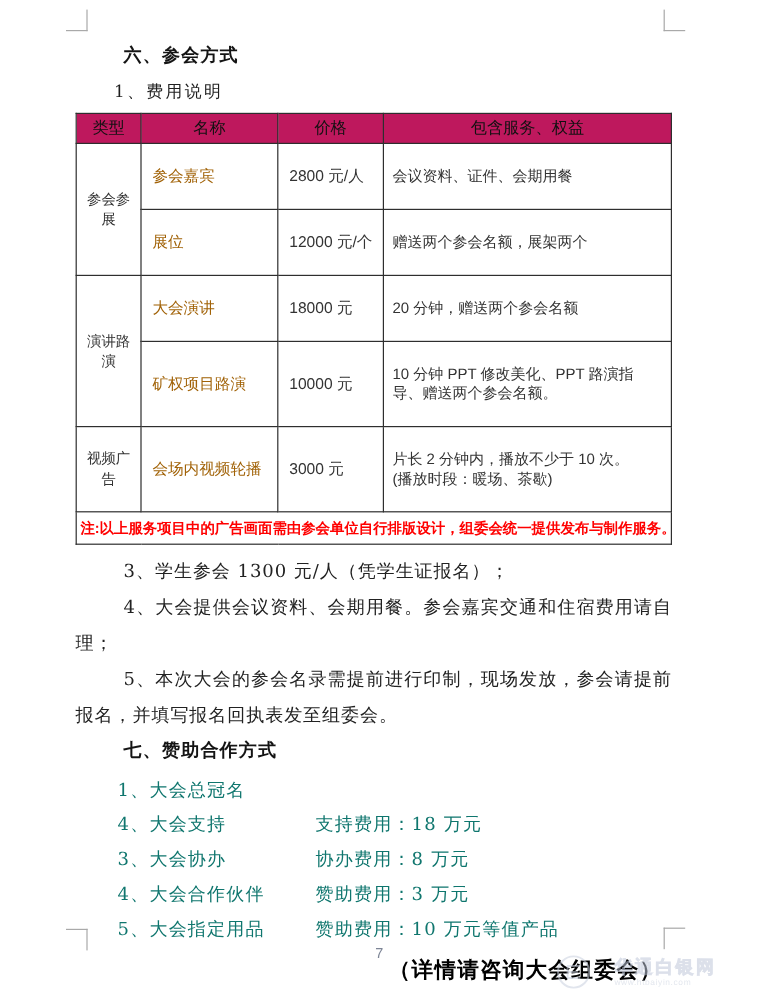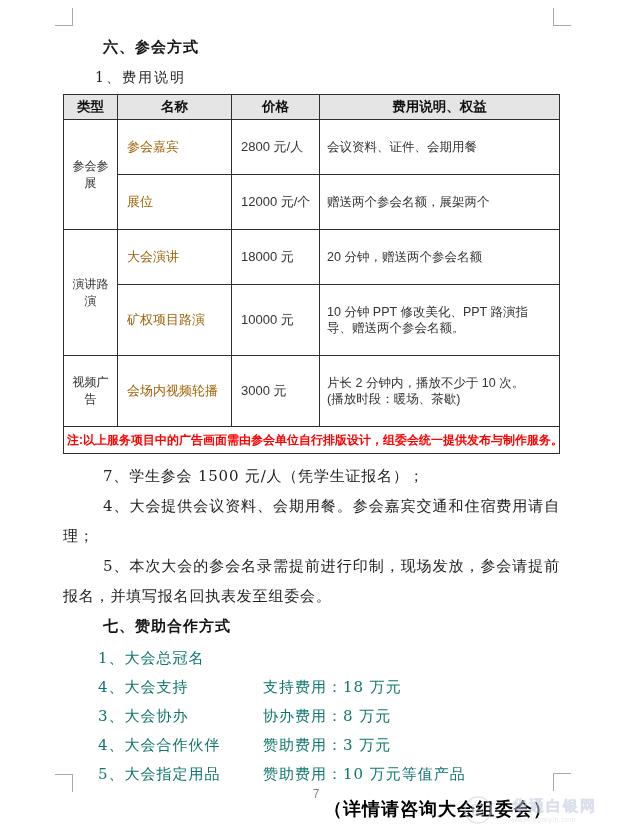--- a/index.html
+++ b/index.html
@@ -17,21 +17,21 @@
   .content { position:absolute; left:63px; top:36px; width:497px; }
 
   .h-sec { font-size:15px; font-weight:bold; letter-spacing:1px; padding-left:40px;
            font-family:"Liberation Sans", sans-serif; line-height:22px; color:#141414; }
   .sub   { font-family:"DejaVu Serif", serif; font-size:14px; letter-spacing:2px;
            padding-left:32px; margin-top:9px; line-height:20px; }
 
   table.fee { width:497px; table-layout:fixed; border-collapse:collapse; margin-top:7px;
               font-family:"Liberation Sans", sans-serif; }
   table.fee th, table.fee td { border:1px solid #2e2e2e; vertical-align:middle; }
-  table.fee th { background:#e5e5e5; font-size:13.5px; font-weight:bold; height:25px;
+  table.fee th { background:#be185d; font-size:13.5px; font-weight:normal; height:25px;
                  text-align:center; color:#111; }
   td.cat  { text-align:center; font-size:12px; line-height:17px; padding:0 6px; word-break:break-all; color:#333; }
   td.name { font-size:13px; padding-left:9px; color:#a16207; }
   td.price{ font-size:13px; padding-left:9px; color:#333; }
   td.svc  { font-size:12.5px; padding:19px 7px; line-height:16px; color:#333; }
   tr.r1 td { height:43px; } tr.r2 td { height:44px; } tr.r3 td { height:43px; }
   tr.r4 td { height:48px; } tr.r5 td { height:48px; }
   td.notecell { height:27px; padding:2px 3px; }
   .notetext { color:#ff0000; font-weight:bold; font-size:12px; white-space:nowrap;
               letter-spacing:0; line-height:16px; display:block; }
@@ -75,21 +75,21 @@
 
     <div class="h-sec">六、参会方式</div>
     <div class="sub">1、费用说明</div>
 
     <table class="fee">
       <thead>
         <tr>
           <th style="width:54px">类型</th>
           <th style="width:114px">名称</th>
           <th style="width:88px">价格</th>
-          <th>费用说明、权益</th>
+          <th>包含服务、权益</th>
         </tr>
       </thead>
       <tbody>
         <tr class="r1">
           <td class="cat" rowspan="2">参会参展</td>
           <td class="name">参会嘉宾</td>
           <td class="price">2800 元/人</td>
           <td class="svc">会议资料、证件、会期用餐</td>
         </tr>
         <tr class="r2">
@@ -119,21 +119,21 @@
         </tr>
         <tr>
           <td class="notecell" colspan="4">
             <span class="notetext">注:以上服务项目中的广告画面需由参会单位自行排版设计，组委会统一提供发布与制作服务。</span>
           </td>
         </tr>
       </tbody>
     </table>
 
     <div class="paras">
-      <p>7、学生参会 1500 元/人（凭学生证报名）；</p>
+      <p>3、学生参会 1300 元/人（凭学生证报名）；</p>
       <p>4、大会提供会议资料、会期用餐。参会嘉宾交通和住宿费用请自理；</p>
       <p>5、本次大会的参会名录需提前进行印制，现场发放，参会请提前报名，并填写报名回执表发至组委会。</p>
     </div>
 
     <div class="h-sec h-sec7">七、赞助合作方式</div>
 
     <div class="sponsors">
       <div class="sp-row">
         <span class="sp-label">1、大会总冠名</span>
       </div>

